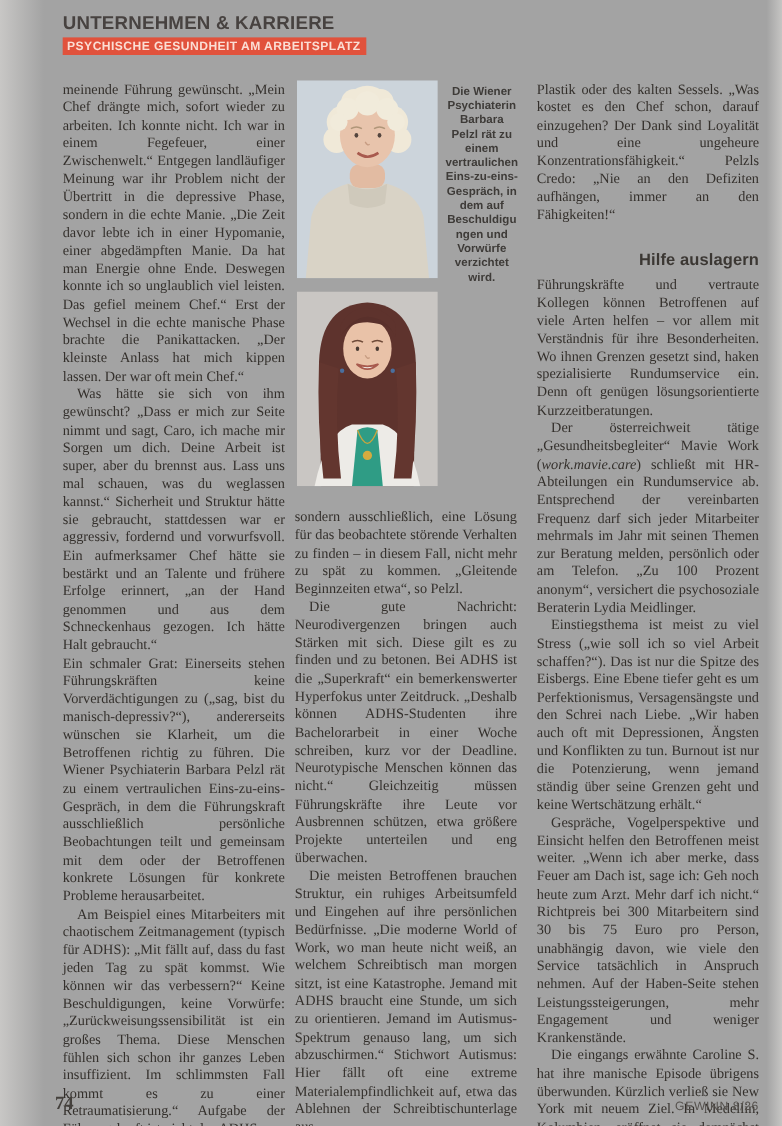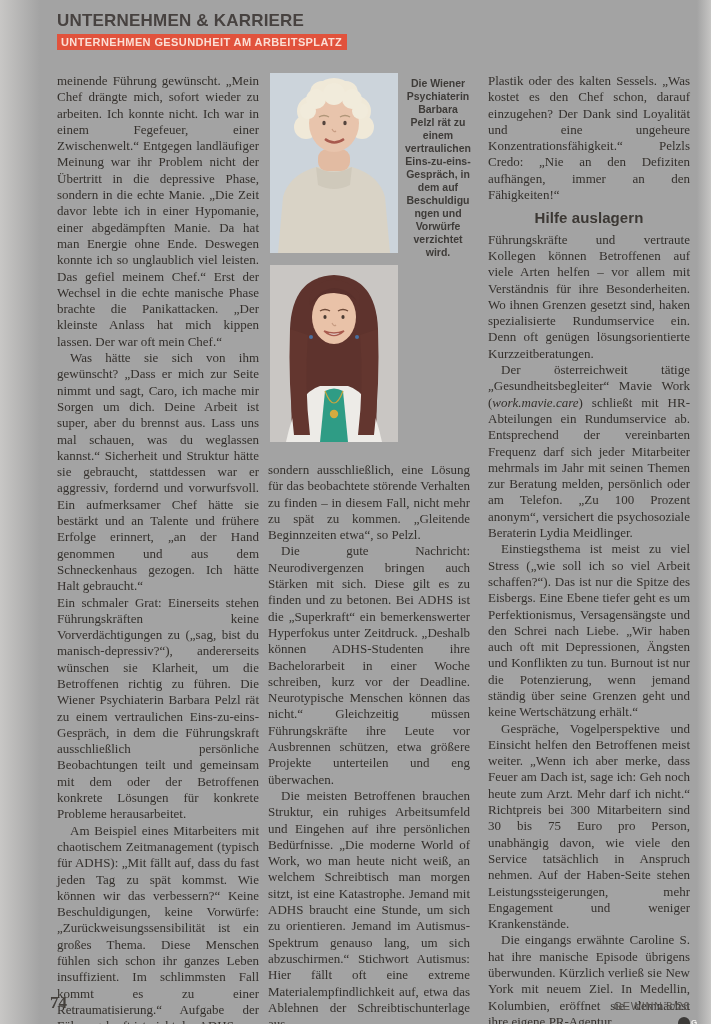--- a/index.html
+++ b/index.html
@@ -35,21 +35,21 @@
     font-size:13px;line-height:16.3px;text-align:justify;
     hyphens:auto;overflow-wrap:break-word;
   }
   .col-1{left:57px;}
   .col-2{left:268px;}
   .col-3{left:488px;}
   .col p{margin:0;}
   .col p.indent{text-indent:13px;}
   .subhead{
     font-family:"Liberation Sans",sans-serif;font-weight:bold;
-    font-size:15px;color:#3b3733;margin:7px 0 5px 0;text-align:center;
+    font-size:15px;color:#3b3733;margin:26px 0 5px 0;text-align:right;
     letter-spacing:.1px;
   }
   
   .photo-block{position:relative;text-align:left;}
   .photo-block.first{height:180px;margin-bottom:12px;}
   .photo-block.second{height:177px;margin-bottom:20px;}
   .photo{position:absolute;left:2px;top:0;width:128px;display:block;}
   .caption{
     position:absolute;left:137px;top:4px;width:66px;
     font-family:"Liberation Sans",sans-serif;font-weight:bold;
@@ -78,21 +78,21 @@
   }
   em.site{font-style:italic;}
 </style>
 </head>
 <body>
 
 <div class="page">
 
   <div class="section-header">
     <div class="section-title">UNTERNEHMEN &amp; KARRIERE</div>
-    <div class="kicker">UNTERNEHMEN GESUNDHEIT AM ARBEITSPLATZ</div>
+    <div class="kicker">PSYCHISCHE GESUNDHEIT AM ARBEITSPLATZ</div>
   </div>
 
   <div class="col col-1">
     <p>meinende Führung gewünscht. „Mein Chef drängte mich, sofort wieder zu arbeiten. Ich konnte nicht. Ich war in einem Fegefeuer, einer Zwischenwelt.“ Entgegen landläufiger Meinung war ihr Problem nicht der Übertritt in die depressive Phase, sondern in die echte Manie. „Die Zeit davor lebte ich in einer Hypomanie, einer abgedämpften Manie. Da hat man Energie ohne Ende. Deswegen konnte ich so unglaublich viel leisten. Das gefiel meinem Chef.“ Erst der Wechsel in die echte manische Phase brachte die Panikattacken. „Der kleinste Anlass hat mich kippen lassen. Der war oft mein Chef.“</p>
     <p class="indent">Was hätte sie sich von ihm gewünscht? „Dass er mich zur Seite nimmt und sagt, Caro, ich mache mir Sorgen um dich. Deine Arbeit ist super, aber du brennst aus. Lass uns mal schauen, was du weglassen kannst.“ Sicherheit und Struktur hätte sie gebraucht, stattdessen war er aggressiv, fordernd und vorwurfsvoll. Ein aufmerksamer Chef hätte sie bestärkt und an Talente und frühere Erfolge erinnert, „an der Hand genommen und aus dem Schneckenhaus gezogen. Ich hätte Halt gebraucht.“</p>
     <p>Ein schmaler Grat: Einerseits stehen Führungskräften keine Vorverdächtigungen zu („sag, bist du manisch-depressiv?“), andererseits wünschen sie Klarheit, um die Betroffenen richtig zu führen. Die Wiener Psychiaterin Barbara Pelzl rät zu einem vertraulichen Eins-zu-eins-Gespräch, in dem die Führungskraft ausschließlich persönliche Beobachtungen teilt und gemeinsam mit dem oder der Betroffenen konkrete Lösungen für konkrete Probleme herausarbeitet.</p>
     <p class="indent">Am Beispiel eines Mitarbeiters mit chaotischem Zeitmanagement (typisch für ADHS): „Mit fällt auf, dass du fast jeden Tag zu spät kommst. Wie können wir das verbessern?“ Keine Beschuldigungen, keine Vorwürfe: „Zurückweisungssensibilität ist ein großes Thema. Diese Menschen fühlen sich schon ihr ganzes Leben insuffizient. Im schlimmsten Fall kommt es zu einer Retraumatisierung.“ Aufgabe der Führungskraft ist nicht das ADHS,</p>
   </div>
 
   <div class="col col-2">

